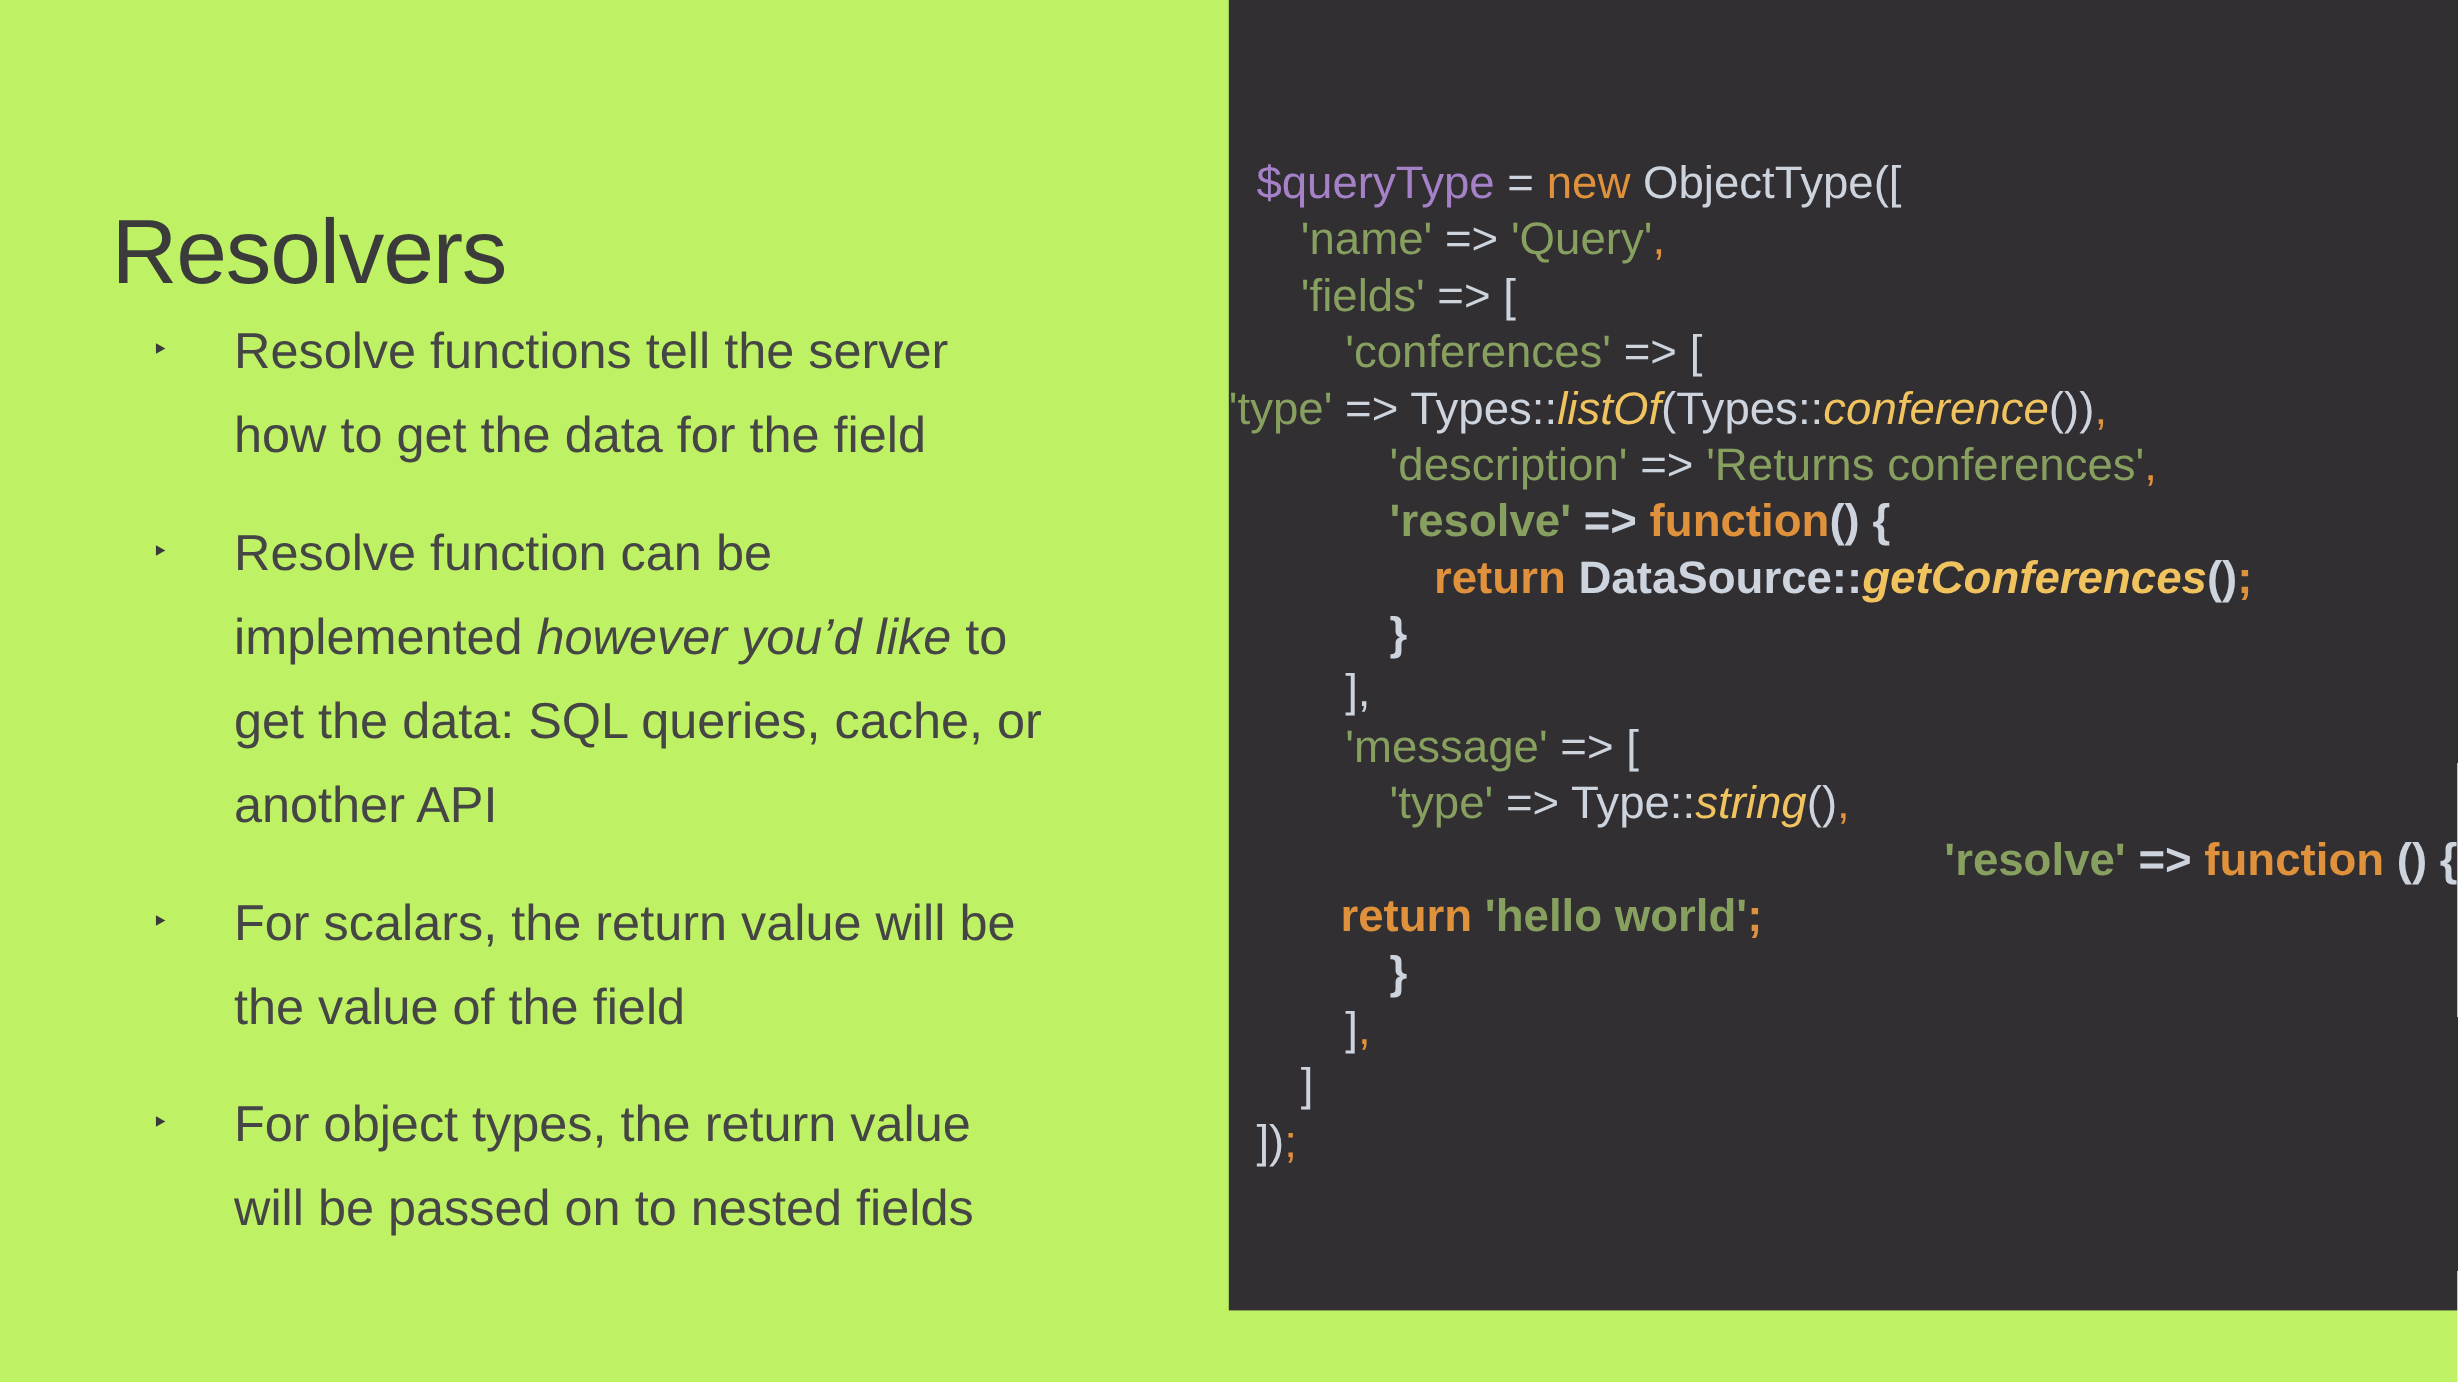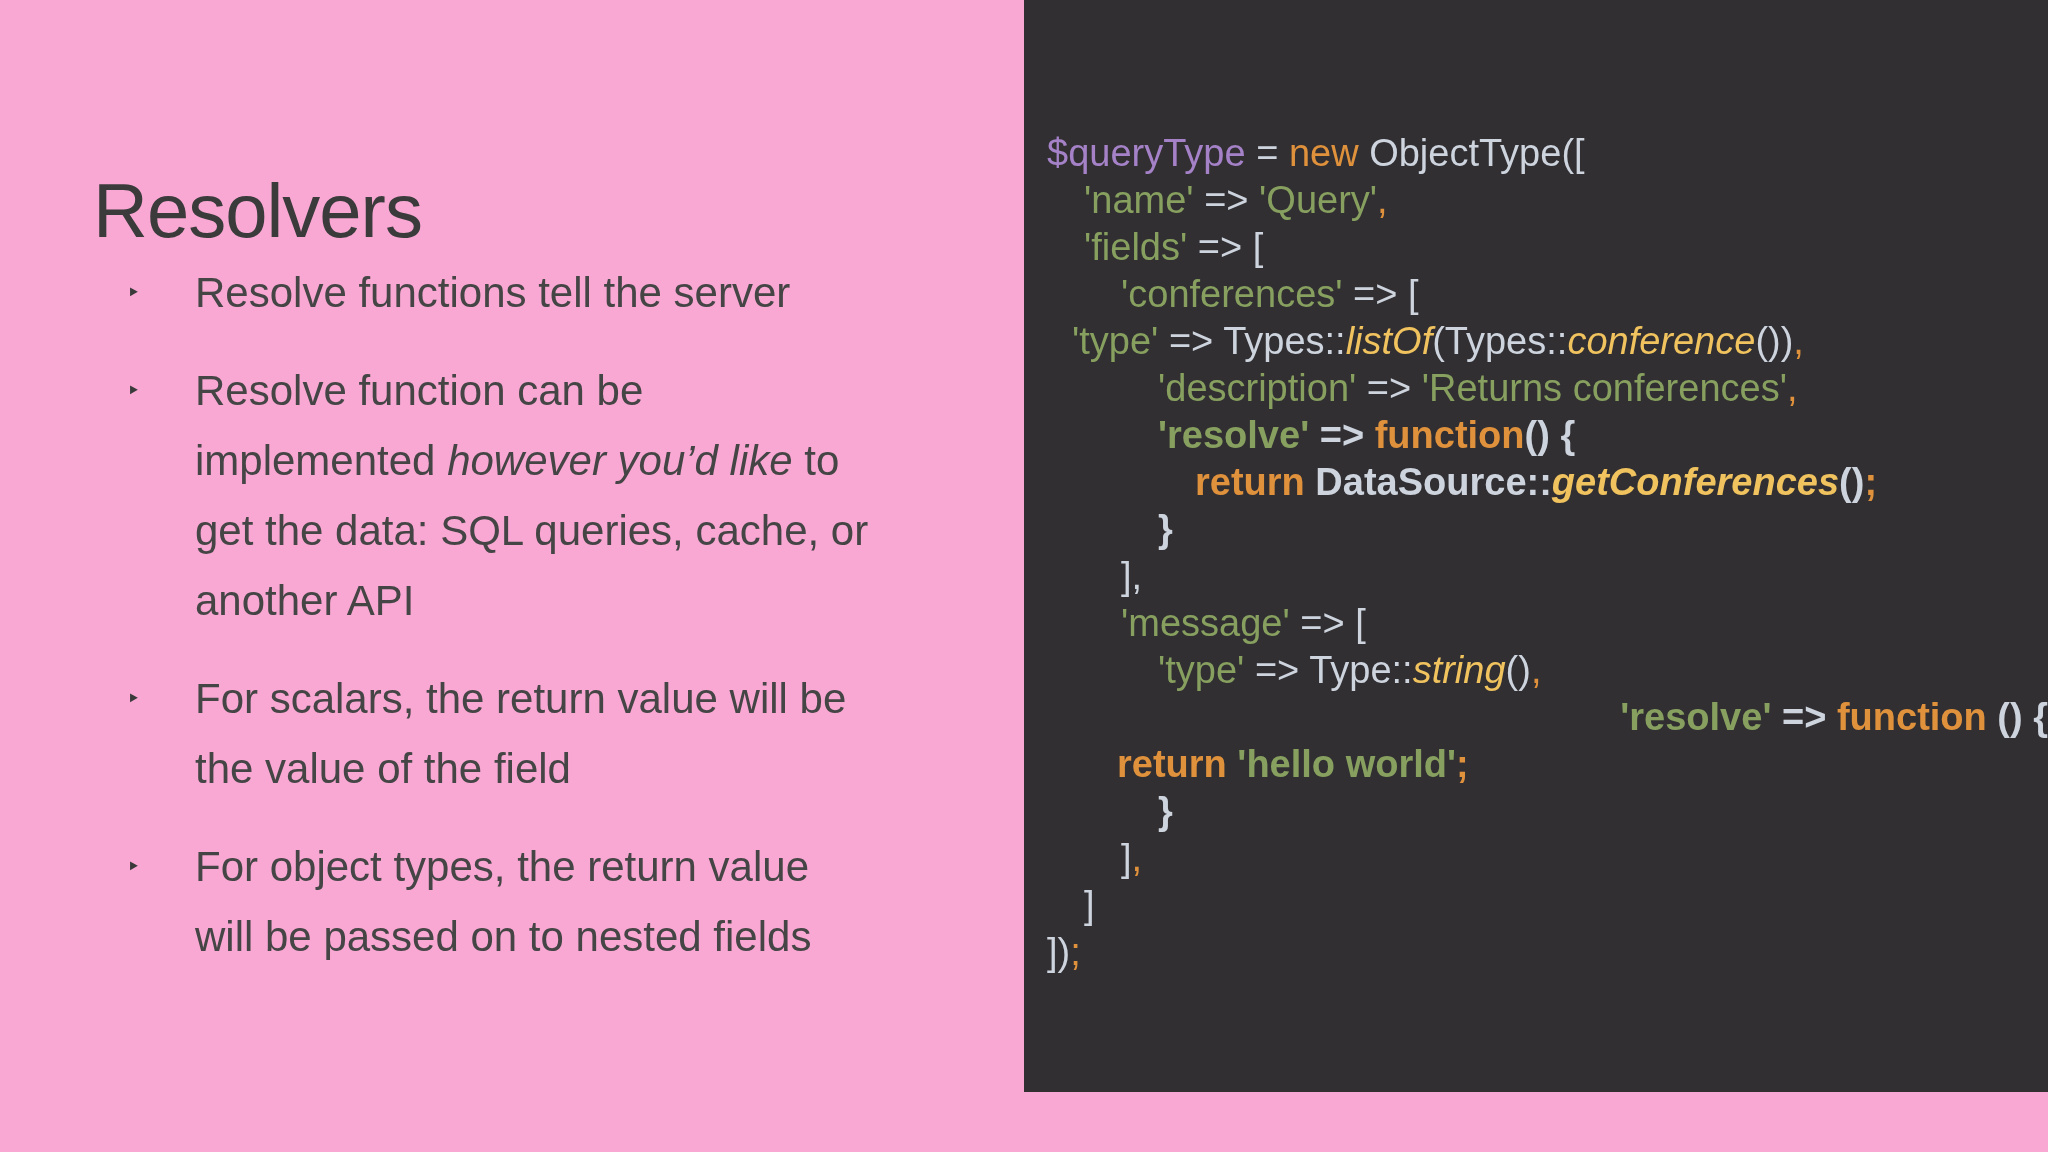--- a/index.html
+++ b/index.html
@@ -1,20 +1,20 @@
 <!DOCTYPE html>
 <html><head>
 <meta charset="utf-8">
 <style>
   html,body{margin:0;padding:0;background:#ffffff;}
   .slide{
     position:relative;
     width:2048px;height:1152px;
     overflow:hidden;
-    background:#f9a8d4;
+    background:#bef264;
     font-family:"Liberation Sans","DejaVu Sans",sans-serif;
   }
   
   .title{
     position:absolute;
     left:93px;top:118px;
     font-size:76px;
     font-weight:400;
     letter-spacing:-1px;
     color:#3b3b3b;
@@ -71,20 +71,21 @@
 </style>
 </head>
 <body>
 
 <div class="slide">
   <h1 class="title">Resolvers</h1>
   <ul class="bullets" id="bullet-list">
       <li>
         <span class="marker">‣</span>
         <span class="bline"><span>Resolve functions tell the server</span></span>
+        <span class="bline"><span>how to get the data for the field</span></span>
       </li>
       <li>
         <span class="marker">‣</span>
         <span class="bline"><span>Resolve function can be</span></span>
         <span class="bline"><span>implemented </span><em class="seg-i">however you’d like</em><span> to</span></span>
         <span class="bline"><span>get the data: SQL queries, cache, or</span></span>
         <span class="bline"><span>another API</span></span>
       </li>
       <li>
         <span class="marker">‣</span>
@@ -95,21 +96,21 @@
         <span class="marker">‣</span>
         <span class="bline"><span>For object types, the return value</span></span>
         <span class="bline"><span>will be passed on to nested fields</span></span>
       </li>
     </ul>
   <div class="code-panel" id="code-panel">
       <div class="code-line" style="padding-left: 23px;"><span class="c-purple">$queryType</span><span class="c-fg"> = </span><span class="c-orange">new</span><span class="c-fg"> ObjectType([</span></div>
       <div class="code-line" style="padding-left: 60px;"><span class="c-green">'name'</span><span class="c-fg"> =&gt; </span><span class="c-green">'Query'</span><span class="c-orange">,</span></div>
       <div class="code-line" style="padding-left: 60px;"><span class="c-green">'fields'</span><span class="c-fg"> =&gt; [</span></div>
       <div class="code-line" style="padding-left: 97px;"><span class="c-green">'conferences'</span><span class="c-fg"> =&gt; [</span></div>
-      <div class="code-line" style=" margin-left: 48px;"><span class="c-green">'type'</span><span class="c-fg"> =&gt; </span><span class="c-fg">Types::</span><span class="c-yellow tok-i">listOf</span><span class="c-fg">(Types::</span><span class="c-yellow tok-i">conference</span><span class="c-fg">())</span><span class="c-orange">,</span></div>
+      <div class="code-line" style=""><span class="c-green">'type'</span><span class="c-fg"> =&gt; </span><span class="c-fg">Types::</span><span class="c-yellow tok-i">listOf</span><span class="c-fg">(Types::</span><span class="c-yellow tok-i">conference</span><span class="c-fg">())</span><span class="c-orange">,</span></div>
       <div class="code-line" style="padding-left: 134px;"><span class="c-green">'description'</span><span class="c-fg"> =&gt; </span><span class="c-green">'Returns conferences'</span><span class="c-orange">,</span></div>
       <div class="code-line bold" style="padding-left: 134px;"><span class="c-green">'resolve'</span><span class="c-fg"> =&gt; </span><span class="c-orange">function</span><span class="c-fg">() {</span></div>
       <div class="code-line bold" style="padding-left: 171px;"><span class="c-orange">return </span><span class="c-fg">DataSource::</span><span class="c-yellow tok-i">getConferences</span><span class="c-fg">()</span><span class="c-orange">;</span></div>
       <div class="code-line bold" style="padding-left: 134px;"><span class="c-fg">}</span></div>
       <div class="code-line" style="padding-left: 97px;"><span class="c-fg">],</span></div>
       <div class="code-line" style="padding-left: 97px;"><span class="c-green">'message'</span><span class="c-fg"> =&gt; [</span></div>
       <div class="code-line" style="padding-left: 134px;"><span class="c-green">'type'</span><span class="c-fg"> =&gt; </span><span class="c-fg">Type::</span><span class="c-yellow tok-i">string</span><span class="c-fg">()</span><span class="c-orange">,</span></div>
       <div class="code-line bold" style="padding-left: 134px; text-align: right;"><span class="c-green">'resolve'</span><span class="c-fg"> =&gt; </span><span class="c-orange">function</span><span class="c-fg"> () {</span></div>
       <div class="code-line bold" style="padding-left: 93px;"><span class="c-orange">return </span><span class="c-green">'hello world'</span><span class="c-orange">;</span></div>
       <div class="code-line bold" style="padding-left: 134px;"><span class="c-fg">}</span></div>

